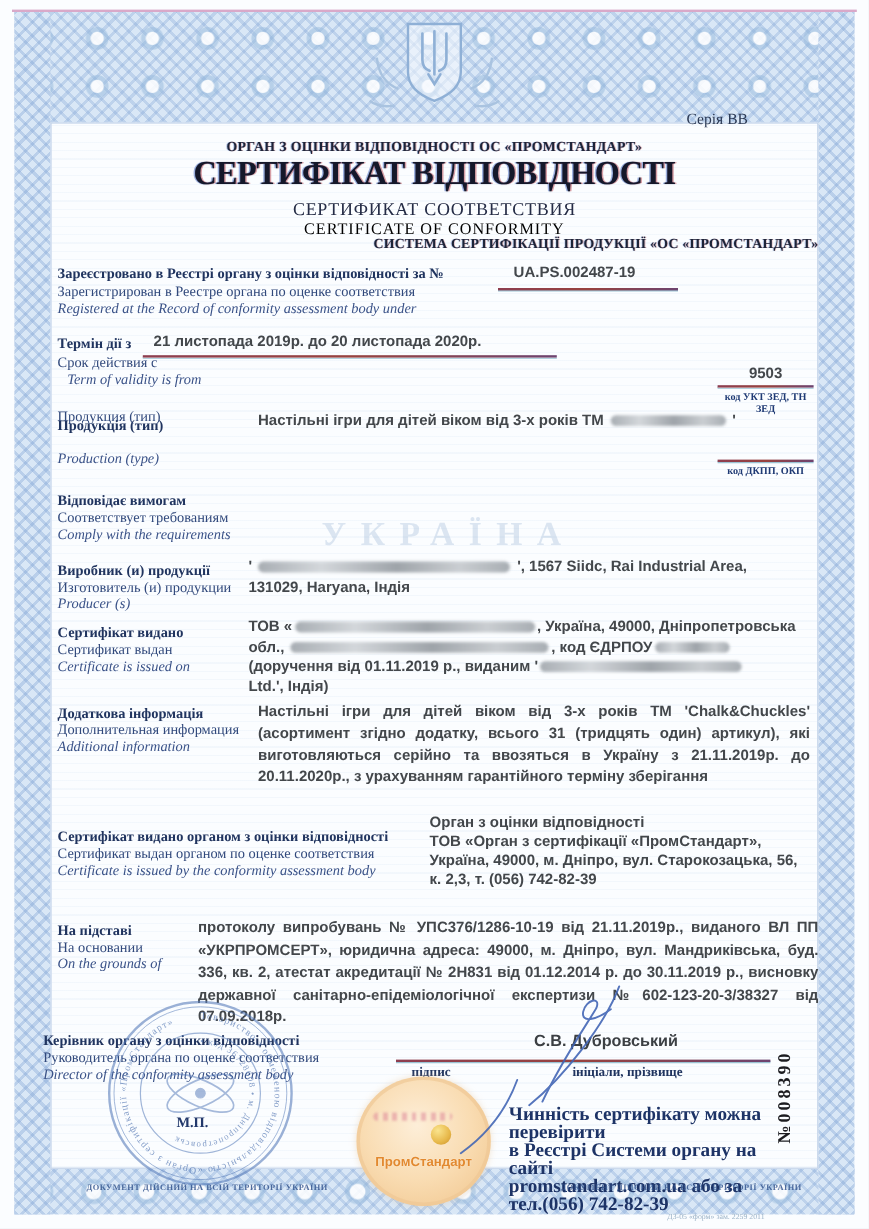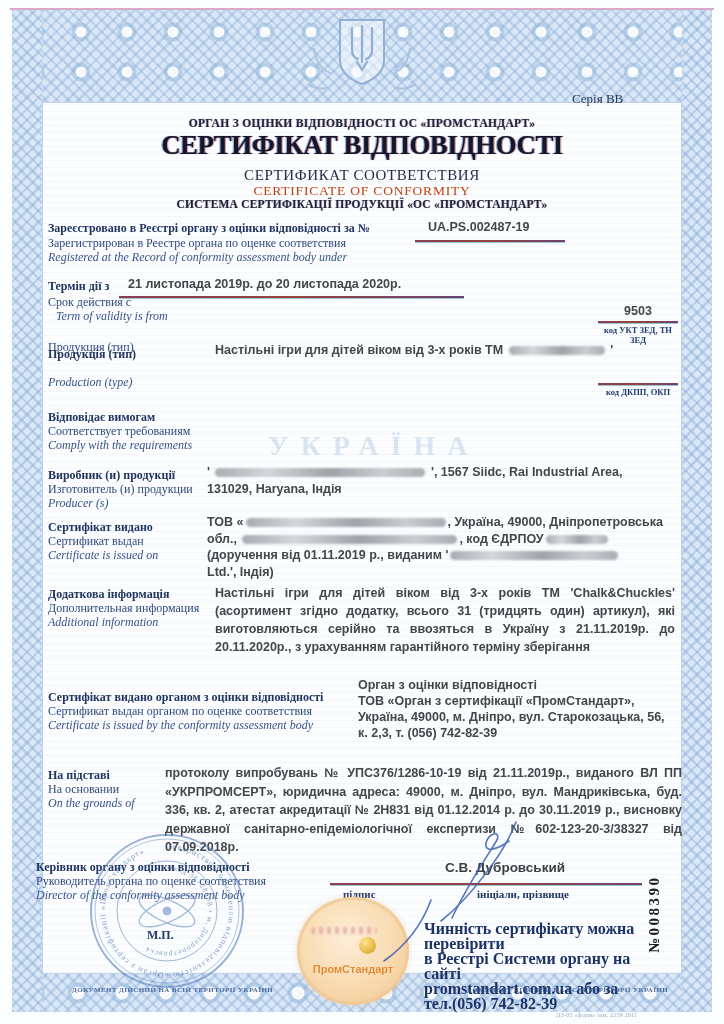--- a/index.html
+++ b/index.html
@@ -30,23 +30,23 @@
     border:1px solid #c2d3e9;
     background-image:repeating-linear-gradient(0deg, rgba(190,212,236,.14) 0 1px, transparent 1px 7px);}
   
   .hdr{position:absolute;left:42px;right:42px;text-align:center;z-index:3;color:#1d2438;}
   .hdr-org{top:117px;font-weight:bold;font-size:11.5px;letter-spacing:.3px;
     text-shadow:.7px 0 rgba(180,60,70,.35),-.7px 0 rgba(60,100,190,.35);}
   .hdr-title{top:129px;font-weight:bold;font-size:28px;letter-spacing:-.5px;color:#15182a;
     transform:scaleX(.96);transform-origin:center;
     text-shadow:1.3px 0 rgba(185,60,70,.45),-1.3px 0 rgba(55,95,190,.45),0 0 1px rgba(30,30,60,.5);}
   .hdr-ru{top:167px;font-size:15px;letter-spacing:.6px;color:#252c46;}
-  .hdr-en{top:183px;font-size:13.5px;letter-spacing:.8px;color:#c2410c;}
+  .hdr-en{top:183px;font-size:13.5px;letter-spacing:.8px;color:#000000;}
   .hdr-sys{top:198px;font-weight:bold;font-size:11.5px;letter-spacing:.2px;
-    text-shadow:.7px 0 rgba(180,60,70,.3),-.7px 0 rgba(60,100,190,.3);}
+    text-shadow:.7px 0 rgba(180,60,70,.3),-.7px 0 rgba(60,100,190,.3);text-align:right;}
   .series{position:absolute;left:572px;top:91px;z-index:3;font-size:13px;color:#2c3a55;}
   
   .abs{position:absolute;z-index:3;}
   .lab{font-size:12px;line-height:14px;color:#2a3f6e;}
   .lab-uk{font-weight:bold;color:#20345f;}
   .lab-ru{color:#31497c;}
   .lab-en{font-style:italic;color:#3a5288;}
   .val{font-family:"Liberation Sans",sans-serif;font-weight:bold;font-size:12.5px;
        color:#43474b;line-height:17px;}
   .just{text-align:justify;}

